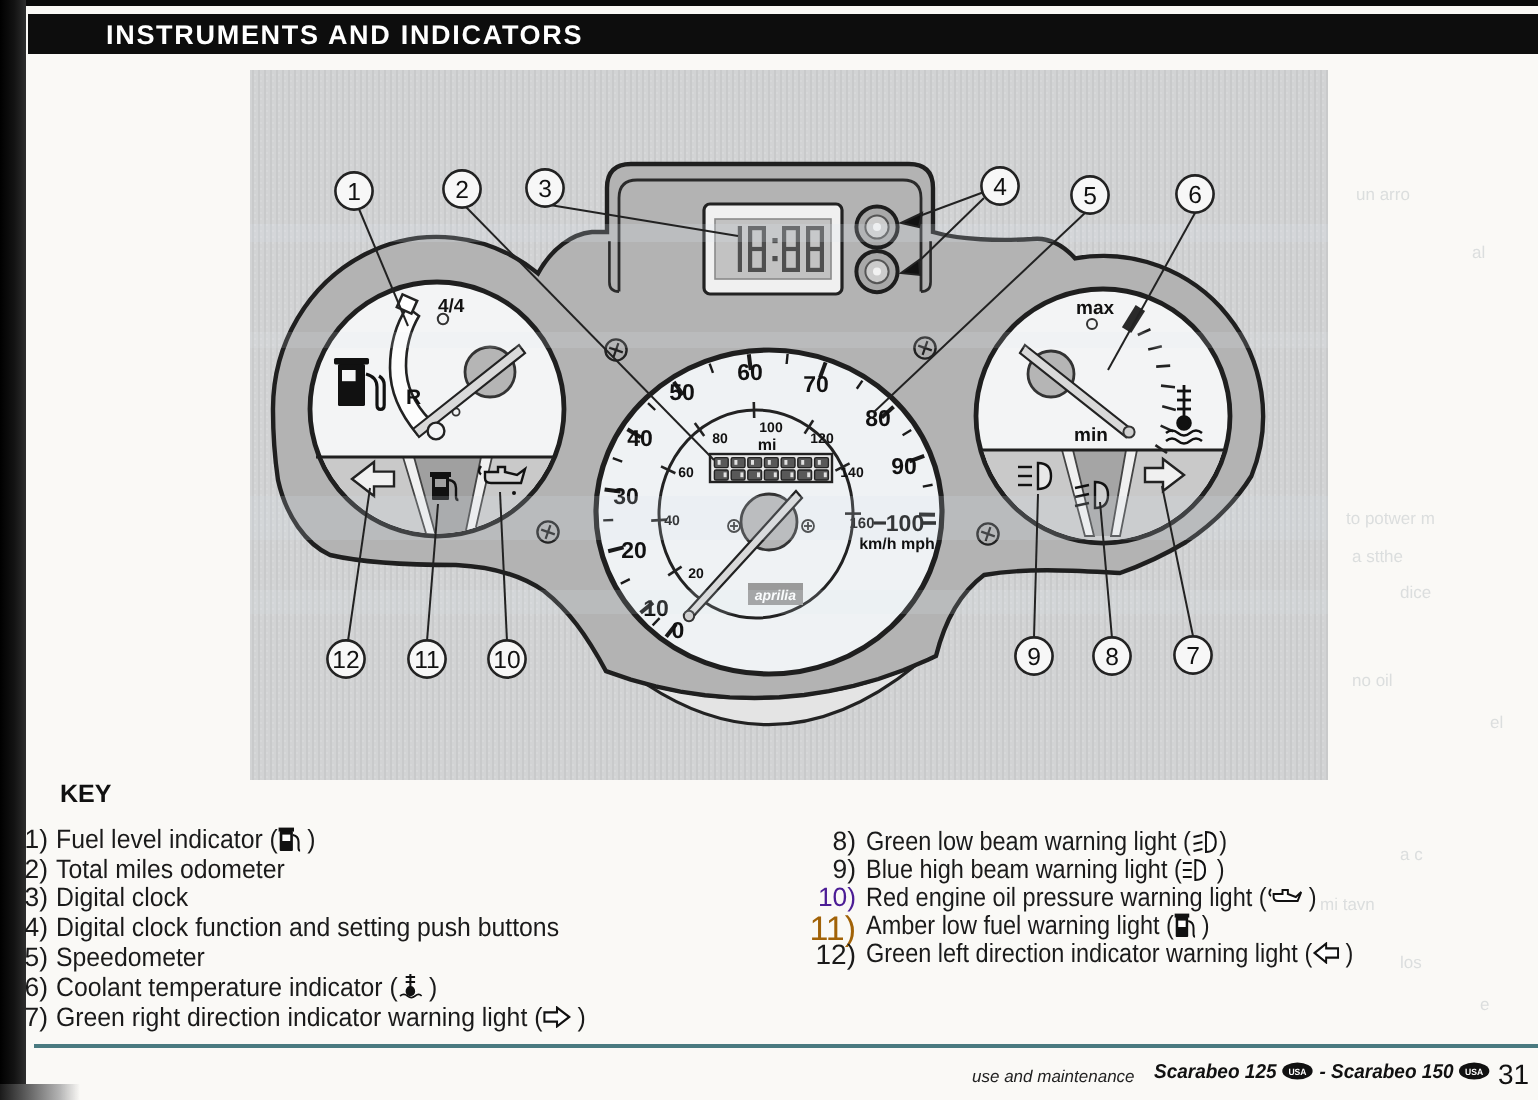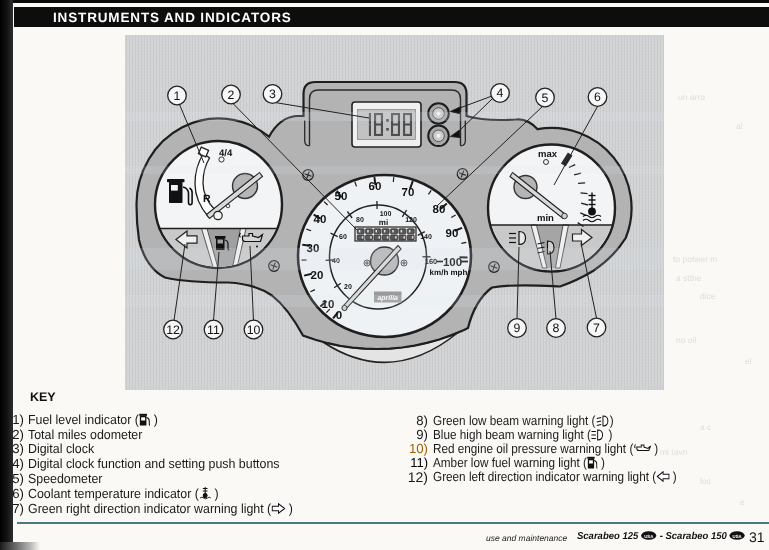--- a/index.html
+++ b/index.html
@@ -491,28 +491,28 @@
     </svg>)</div>
 <div class="abs" style="left:395px;top:427.1px;width:33px;text-align:right;font-size:13.2px;color:#1a1a1a;">9)</div>
 <div class="abs" style="left:433px;top:427.1px;font-size:13.2px;color:#1a1a1a;white-space:nowrap;transform:scaleX(0.89);transform-origin:left top;">Blue high beam warning light (<svg width="16" height="12" style="vertical-align:-2px">
       <g stroke="#111" stroke-width="1.1" fill="#fff">
         <path d="M 8,1 q 5.5,0 5.5,5 q 0,5 -5.5,5 Z"></path>
         <line x1="1" y1="2.5" x2="6" y2="2.5"></line>
         <line x1="1" y1="6" x2="6" y2="6"></line>
         <line x1="1" y1="9.5" x2="6" y2="9.5"></line>
       </g>
     </svg> )</div>
-<div class="abs" style="left:395px;top:441.2px;width:33px;text-align:right;font-size:13.2px;color:#a16207;">10)</div>
+<div class="abs" style="left:395px;top:441.2px;width:33px;text-align:right;font-size:13.2px;color:#4c1d95;">10)</div>
 <div class="abs" style="left:433px;top:441.2px;font-size:13.2px;color:#1a1a1a;white-space:nowrap;transform:scaleX(0.89);transform-origin:left top;">Red engine oil pressure warning light (<svg width="20" height="11" style="vertical-align:-1px">
       <g stroke="#111" fill="none" stroke-width="1.1">
         <path d="M 4,4 l 5,0 l 0,-2 l 3,0 l 0,2 l 4.5,1.5 l 3,-2.5 l -2,4.5 l -11,0 q -2.5,0 -2.5,-2 Z" fill="#fff"></path>
         <path d="M 2.5,1.5 q -1.8,2.5 0,3.5"></path>
       </g>
     </svg> )</div>
-<div class="abs" style="left:395px;top:455.3px;width:33px;text-align:right;font-size:13px;color:#000000;">11)</div>
+<div class="abs" style="left:395px;top:455.3px;width:33px;text-align:right;font-size:17px;color:#a16207;">11)</div>
 <div class="abs" style="left:433px;top:455.3px;font-size:13.2px;color:#1a1a1a;white-space:nowrap;transform:scaleX(0.89);transform-origin:left top;">Amber low fuel warning light (<svg width="12" height="13" style="vertical-align:-2px">
       <g fill="#111">
         <rect x="1" y="2.5" width="7" height="10" rx="0.5"></rect>
         <rect x="0.4" y="0.8" width="8.2" height="2"></rect>
         <path d="M 8,4.5 q 3,0.5 3,3.5 l 0,3 q 0,1.3 0.9,1.3" fill="none" stroke="#111" stroke-width="1.1"></path>
         <rect x="2.4" y="4.3" width="4.2" height="3.2" fill="#fff"></rect>
       </g>
     </svg> )</div>
 <div class="abs" style="left:395px;top:469.4px;width:33px;text-align:right;font-size:14px;color:#1a1a1a;">12)</div>
 <div class="abs" style="left:433px;top:469.4px;font-size:13.2px;color:#1a1a1a;white-space:nowrap;transform:scaleX(0.89);transform-origin:left top;">Green left direction indicator warning light (<svg width="15" height="11" style="vertical-align:-1px">

